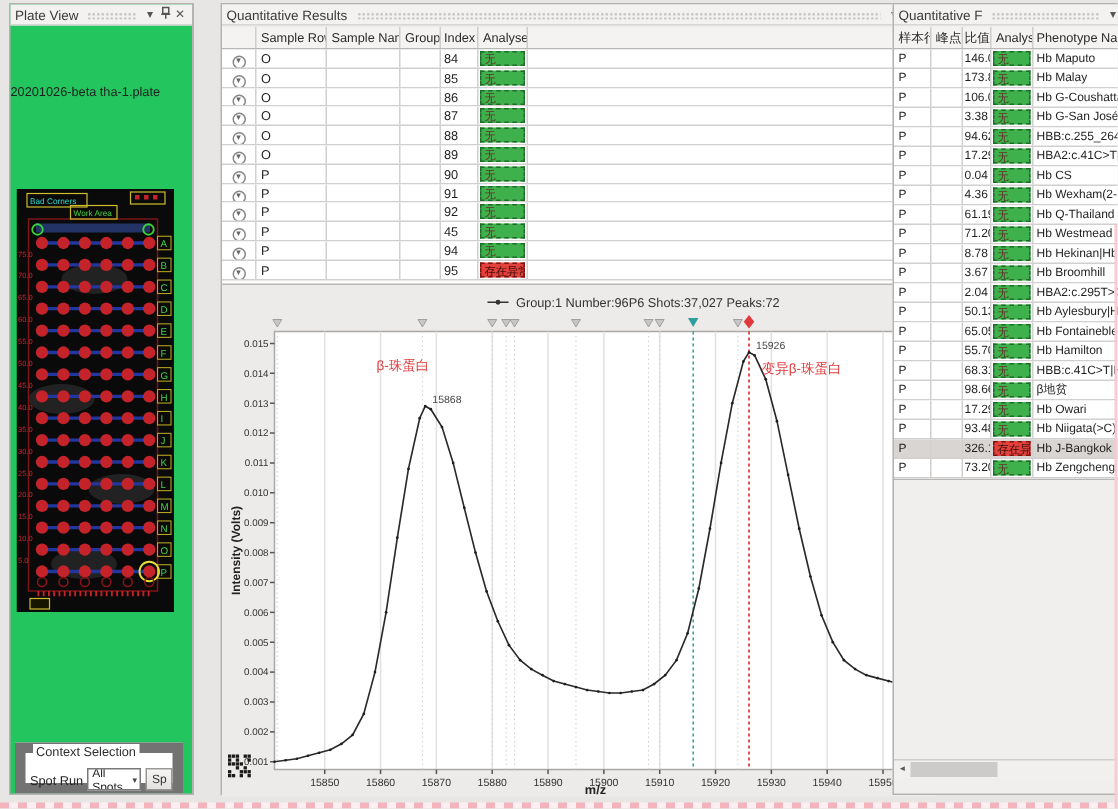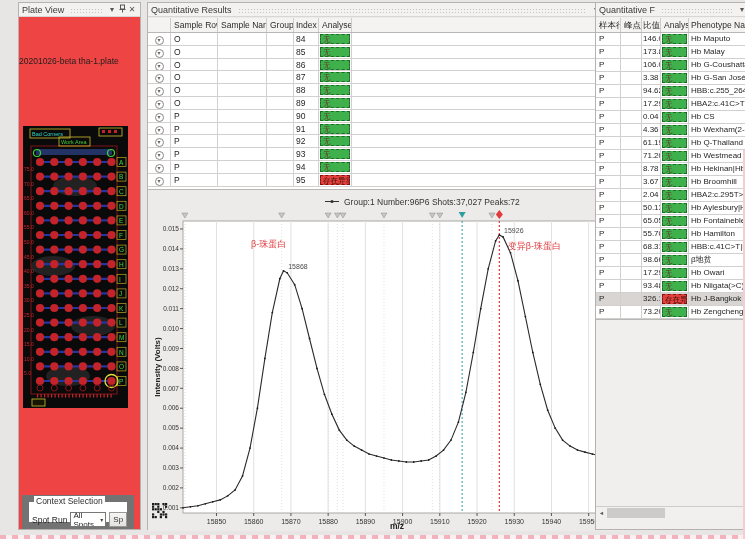--- a/index.html
+++ b/index.html
@@ -2,21 +2,21 @@
 <html><head>
 <meta charset="utf-8">
 <style>
   * { margin:0; padding:0; box-sizing:border-box; }
   html,body { width:745px; height:539px; overflow:hidden; background:#e8e6e5;
               font-family:"Liberation Sans", sans-serif; }
   #app { position:relative; width:745px; height:539px; background:#e8e6e5; }
 
   .panel { position:absolute; top:2px; height:528px; background:#ecebea;
            border:1px solid #b5b2b0; }
-  #left-panel   { left:18px;   width:123px; background:#ef4444; }
+  #left-panel   { left:6px;   width:123px; background:#22c55e; }
   #middle-panel { left:115px; width:478px;margin-left:32px; }
   #right-panel  { left:595px; width:176px; background:#f0efee; }
 
   .panel-header { position:absolute; top:0; left:0; right:0; height:14px;
                   background:#f3f2f1; border-bottom:1px solid #d8d6d4;
                   display:flex; align-items:center; padding:0 3px; }
   .ph-title { font-size:9px; color:#3a3a3a; white-space:nowrap; }
   .ph-dots  { flex:1; height:5px; margin:2px 4px 0 6px;
               background-image:radial-gradient(circle,#c6c4c2 0.8px,transparent 0.9px);
               background-size:3px 3px; }
@@ -486,21 +486,21 @@
             <div class="qc c5">
               <span class="abox">无</span>
             </div>
             <div class="qc c6"></div>
           </div>
           <div class="qr-row">
             <div class="qc c0"><span class="expander">▾</span></div>
             <div class="qc c1">P</div>
             <div class="qc c2"></div>
             <div class="qc c3"></div>
-            <div class="qc c4">93</div>
+            <div class="qc c4">45</div>
             <div class="qc c5">
               <span class="abox">无</span>
             </div>
             <div class="qc c6"></div>
           </div>
           <div class="qr-row">
             <div class="qc c0"><span class="expander">▾</span></div>
             <div class="qc c1">P</div>
             <div class="qc c2"></div>
             <div class="qc c3"></div>

